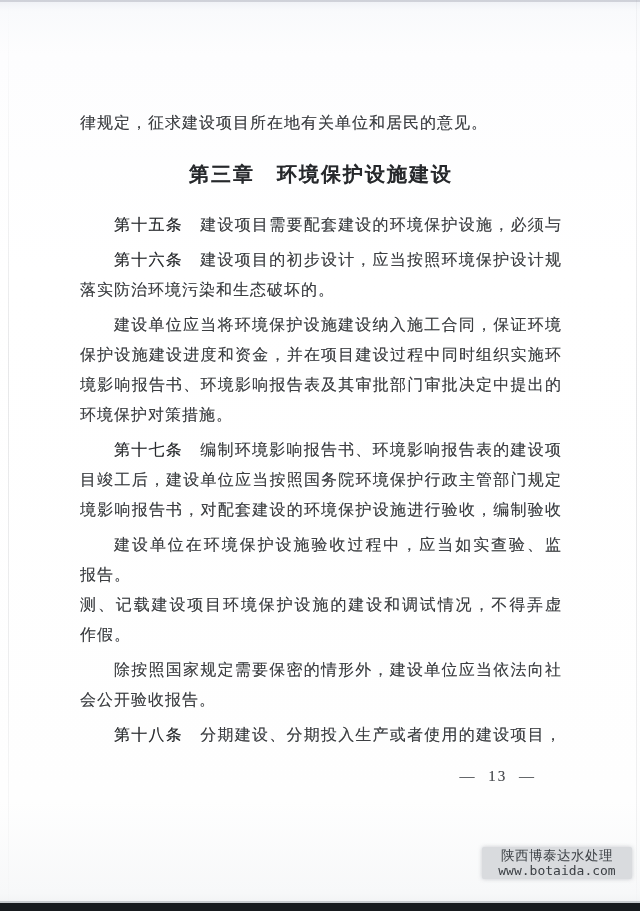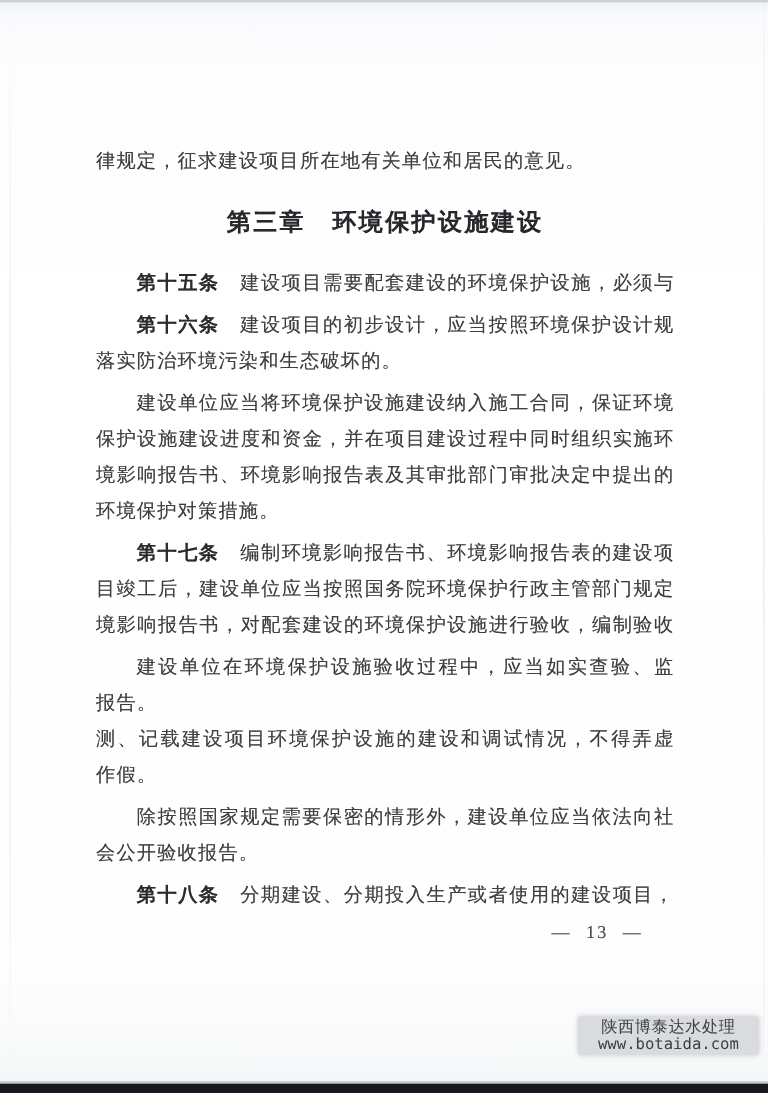--- a/index.html
+++ b/index.html
@@ -35,56 +35,56 @@
     position: absolute; left: 0; bottom: 0; width: 100%; height: 8px;
   }
   .bottom-bar::before {
     content: ""; position: absolute; left: 0; top: -2px; width: 100%; height: 2px;
     background: rgba(120,126,134,0.35);
   }
   
   .doc-text {
     position: absolute;
     left: 80px;
-    top: 12px;
+    top: 0;
     width: 482px;
     padding-top: 108px;
     font-size: 16px;
     letter-spacing: 1px;
     color: #3d3f42;
     text-shadow: 0 0 0.5px rgba(70,72,78,0.55);
   }
   .line {
     line-height: 30px;
     white-space: nowrap;
   }
   .line.justify {
     text-align: justify;
     text-align-last: justify;
     white-space: normal;
   }
   .line.indent { padding-left: 34px; }
   .line.para { margin-top: 5px; }
   .art {
-    font-weight: bold;
+    font-weight: normal;
     color: #292b2e;
   }
   .chapter-heading {
     margin-top: 20px;
     line-height: 32px;
     text-align: center;
     font-size: 20px;
     font-weight: bold;
     letter-spacing: 2px;
     color: #26282b;
     white-space: nowrap;
   }
   .chapter-heading + .line { margin-top: 20px; }
   .page-number {
-    margin-top: 6px;
+    margin-top: 16px;
     line-height: 20px;
     font-size: 15px;
     text-align: right;
     padding-right: 26px;
     letter-spacing: 2px;
     word-spacing: 6px;
     color: #4a4c50;
     white-space: nowrap;
   }
   

